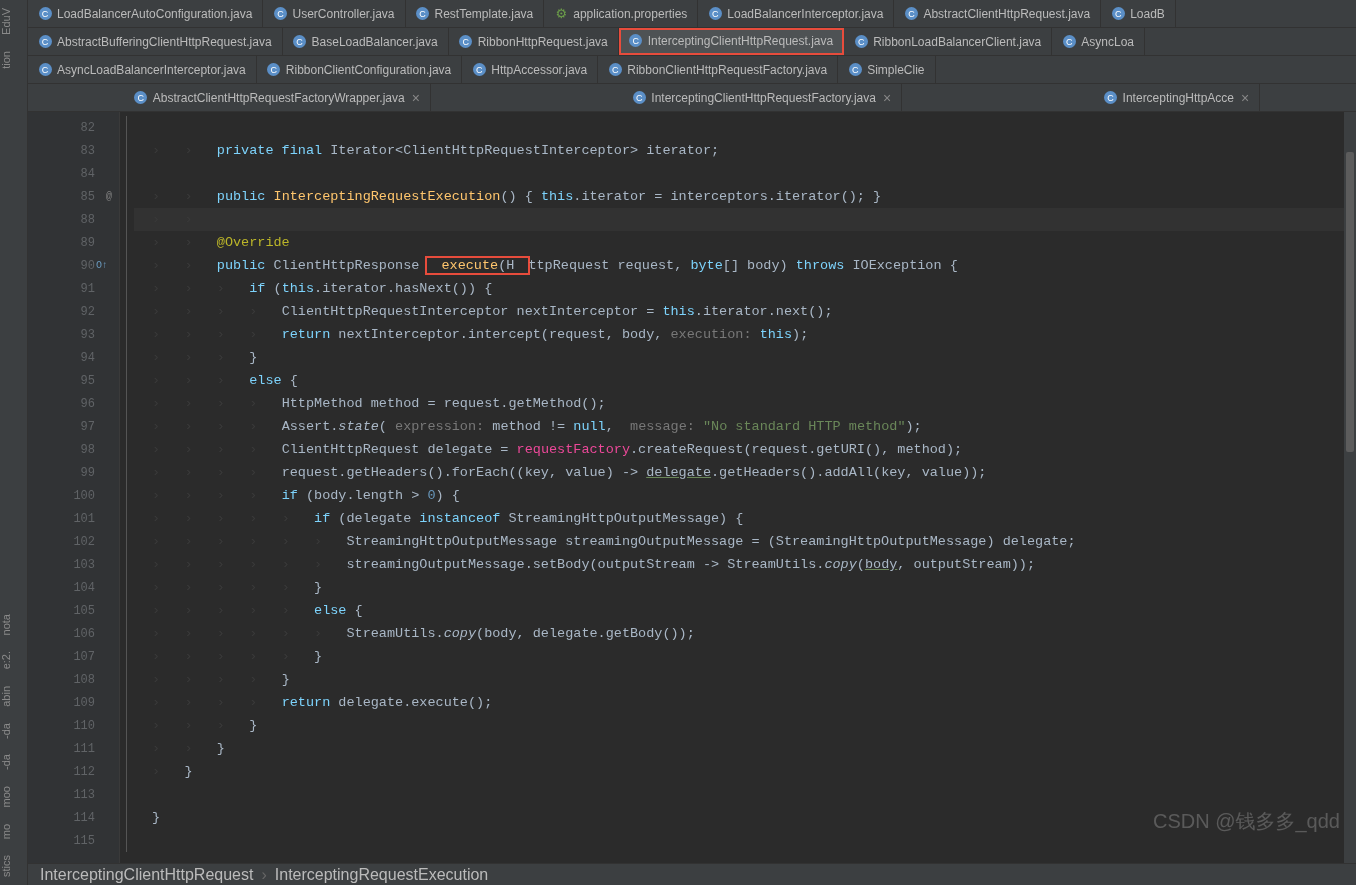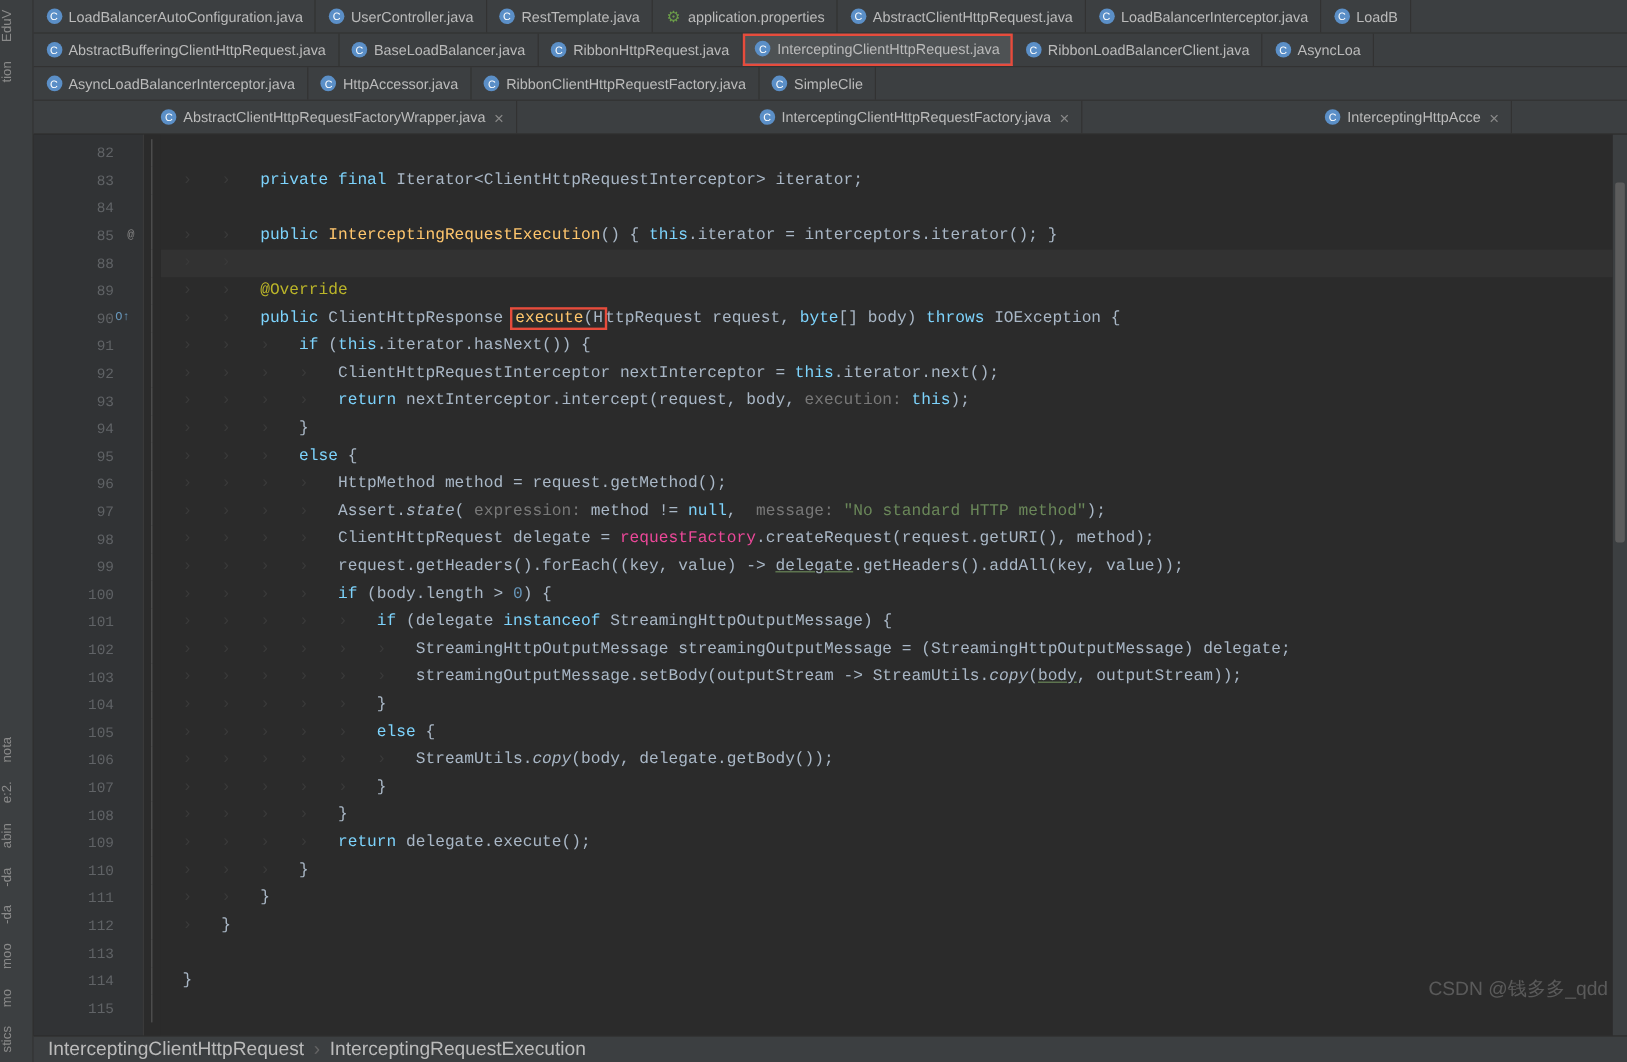--- a/index.html
+++ b/index.html
@@ -153,42 +153,42 @@
 .method { color: #ffc66d; }
 .annotation { color: #bbb529; }
 .str { color: #6a8759; }
 .param-hint { color: #787878; }
 .num { color: #6897bb; }
 .static { font-style: italic; }
 .ws { color: #3a3a3a; }
 .underline { text-decoration: underline; text-decoration-color: #6a8759; }
 .red-box {
   border: 2px solid #e74c3c;
-  padding: 0 2px;
+  padding: 0 14px;
   margin: 0 -2px;
 }
 .breadcrumb {
   height: 22px;
   background: #3c3f41;
   border-top: 1px solid #323232;
   display: flex;
   align-items: center;
   padding: 0 12px;
   gap: 8px;
   font-size: 16px;
   color: #999;
 }
 .breadcrumb span { color: #bbbbbb; }
 .breadcrumb .sep { color: #666; }
 .watermark {
   position: absolute;
   bottom: 28px;
   right: 16px;
   color: rgba(200,200,200,0.3);
-  font-size: 16px;
+  font-size: 20px;
 }
 .scrollbar {
   width: 12px;
   background: #3c3f41;
   position: relative;
 }
 .scroll-thumb {
   position: absolute;
   width: 8px;
   left: 2px;
@@ -253,28 +253,28 @@
         <div class="tab">
           <span class="file-icon java"></span>
           <span>RestTemplate.java</span>
         </div>
         <div class="tab">
           <span class="file-icon props"></span>
           <span>application.properties</span>
         </div>
         <div class="tab">
           <span class="file-icon java"></span>
+          <span>LoadBalancerInterceptor.java</span>
+        </div>
+        <div class="tab">
+          <span class="file-icon java"></span>
           <span>AbstractClientHttpRequest.java</span>
         </div>
         <div class="tab">
           <span class="file-icon java"></span>
-          <span>LoadBalancerInterceptor.java</span>
-        </div>
-        <div class="tab">
-          <span class="file-icon java"></span>
           <span>LoadB</span>
         </div>
       </div>
     <div class="tab-row" id="tabrow2">
         <div class="tab">
           <span class="file-icon java"></span>
           <span>AbstractBufferingClientHttpRequest.java</span>
         </div>
         <div class="tab">
           <span class="file-icon java"></span>
@@ -294,20 +294,24 @@
         </div>
         <div class="tab">
           <span class="file-icon java"></span>
           <span>AsyncLoa</span>
         </div>
       </div>
     <div class="tab-row" id="tabrow3">
         <div class="tab">
           <span class="file-icon java"></span>
           <span>AsyncLoadBalancerInterceptor.java</span>
+        </div>
+        <div class="tab">
+          <span class="file-icon java"></span>
+          <span>RibbonClientConfiguration.java</span>
         </div>
         <div class="tab">
           <span class="file-icon java"></span>
           <span>HttpAccessor.java</span>
         </div>
         <div class="tab">
           <span class="file-icon java"></span>
           <span>RibbonClientHttpRequestFactory.java</span>
         </div>
         <div class="tab">

